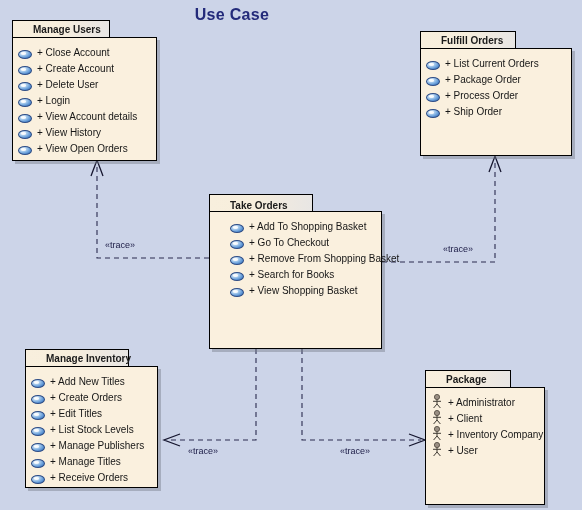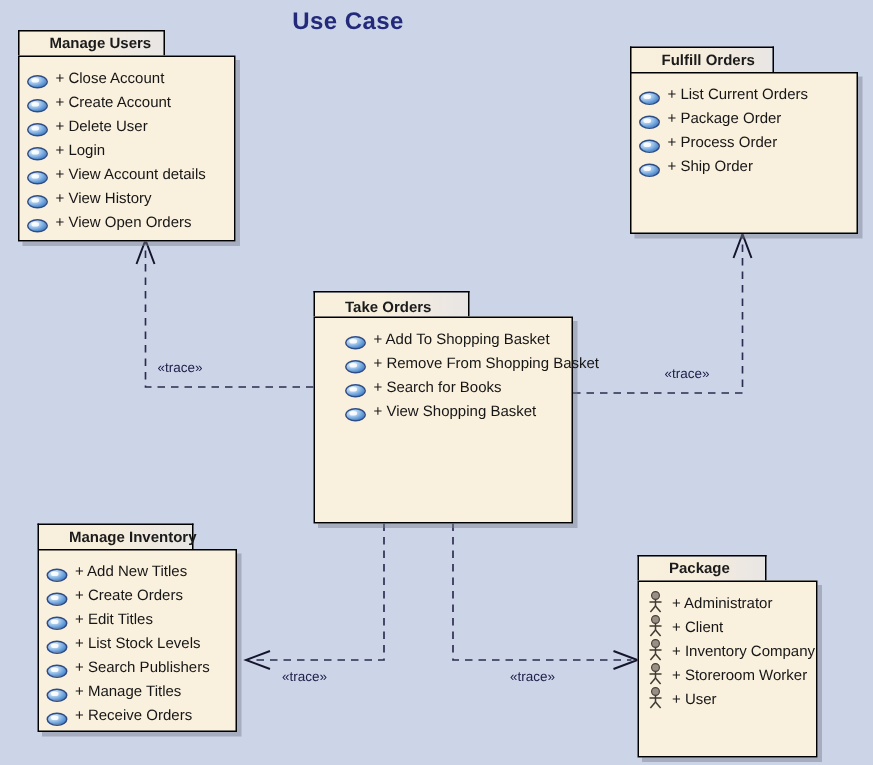--- a/index.html
+++ b/index.html
@@ -224,20 +224,24 @@
     <div class="pkg-tab" style="width:104px;align-items:flex-end;">
       <span class="pkg-tab-label">Take Orders</span>
     </div>
     <div class="pkg-body" style="top:17px; width:173px; height:138px;padding-left:20px;">
       <div class="pkg-item">
         <span class="uc-icon"></span>
         <span class="pkg-item-label">+ Add To Shopping Basket</span>
       </div>
       <div class="pkg-item">
         <span class="uc-icon"></span>
+        <span class="pkg-item-label">+ Go To Checkout</span>
+      </div>
+      <div class="pkg-item">
+        <span class="uc-icon"></span>
         <span class="pkg-item-label">+ Remove From Shopping Basket</span>
       </div>
       <div class="pkg-item">
         <span class="uc-icon"></span>
         <span class="pkg-item-label">+ Search for Books</span>
       </div>
       <div class="pkg-item">
         <span class="uc-icon"></span>
         <span class="pkg-item-label">+ View Shopping Basket</span>
       </div>
@@ -260,21 +264,21 @@
       <div class="pkg-item">
         <span class="uc-icon"></span>
         <span class="pkg-item-label">+ Edit Titles</span>
       </div>
       <div class="pkg-item">
         <span class="uc-icon"></span>
         <span class="pkg-item-label">+ List Stock Levels</span>
       </div>
       <div class="pkg-item">
         <span class="uc-icon"></span>
-        <span class="pkg-item-label">+ Search Publishers</span>
+        <span class="pkg-item-label">+ Manage Publishers</span>
       </div>
       <div class="pkg-item">
         <span class="uc-icon"></span>
         <span class="pkg-item-label">+ Manage Titles</span>
       </div>
       <div class="pkg-item">
         <span class="uc-icon"></span>
         <span class="pkg-item-label">+ Receive Orders</span>
       </div>
     </div>
@@ -324,30 +328,18 @@
       <div class="pkg-item">
         <span class="actor-icon">
           <svg viewBox="0 0 12 15" width="12" height="15" xmlns="http://www.w3.org/2000/svg">
             <circle cx="6" cy="3" r="2.6" fill="#9a8f84" stroke="#4a423a" stroke-width="0.8"></circle>
             <line x1="6" y1="5.6" x2="6" y2="10" stroke="#3f3a33" stroke-width="1"></line>
             <line x1="2" y1="7.3" x2="10" y2="7.3" stroke="#3f3a33" stroke-width="1"></line>
             <line x1="6" y1="10" x2="2.6" y2="14" stroke="#3f3a33" stroke-width="1"></line>
             <line x1="6" y1="10" x2="9.4" y2="14" stroke="#3f3a33" stroke-width="1"></line>
           </svg>
         </span>
-        <span class="pkg-item-label">+ Storeroom Worker</span>
-      </div>
-      <div class="pkg-item">
-        <span class="actor-icon">
-          <svg viewBox="0 0 12 15" width="12" height="15" xmlns="http://www.w3.org/2000/svg">
-            <circle cx="6" cy="3" r="2.6" fill="#9a8f84" stroke="#4a423a" stroke-width="0.8"></circle>
-            <line x1="6" y1="5.6" x2="6" y2="10" stroke="#3f3a33" stroke-width="1"></line>
-            <line x1="2" y1="7.3" x2="10" y2="7.3" stroke="#3f3a33" stroke-width="1"></line>
-            <line x1="6" y1="10" x2="2.6" y2="14" stroke="#3f3a33" stroke-width="1"></line>
-            <line x1="6" y1="10" x2="9.4" y2="14" stroke="#3f3a33" stroke-width="1"></line>
-          </svg>
-        </span>
         <span class="pkg-item-label">+ User</span>
       </div>
     </div>
   </div>
 
 </div>
 
 </body></html>

